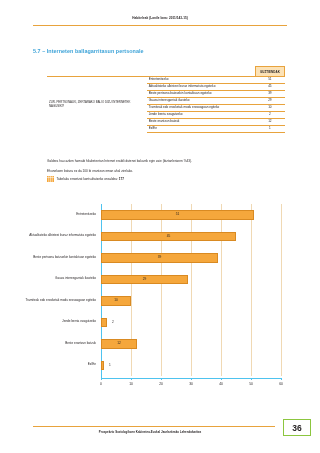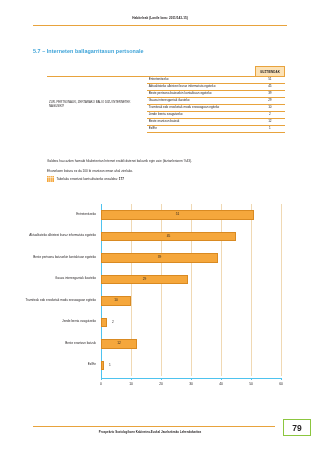--- a/index.html
+++ b/index.html
@@ -278,15 +278,15 @@
         <div class="bar-val" style="left: 101px; top: 143px; width: 36px;">12</div>
         <div class="cat-lab" style="top: 145.75px;">Beste erantzun batzuk</div>
         <div class="bar" style="left: 101px; top: 164.5px; width: 3px;"></div>
         <div class="bar-val" style="left: 105px; top: 164.5px; width: 10px;">1</div>
         <div class="cat-lab" style="top: 167.25px;">Ez/Ee</div>
       </div>
   </div>
 
   <div class="ftr-rule"></div>
   <div class="ftr-text">Prospekzio Soziologikoen Kabinetea-Euskal Jaurlaritzako Lehendakaritza</div>
-  <div class="pagebox">79</div>
+  <div class="pagebox">36</div>
 
 </div>
 
 </body></html>

